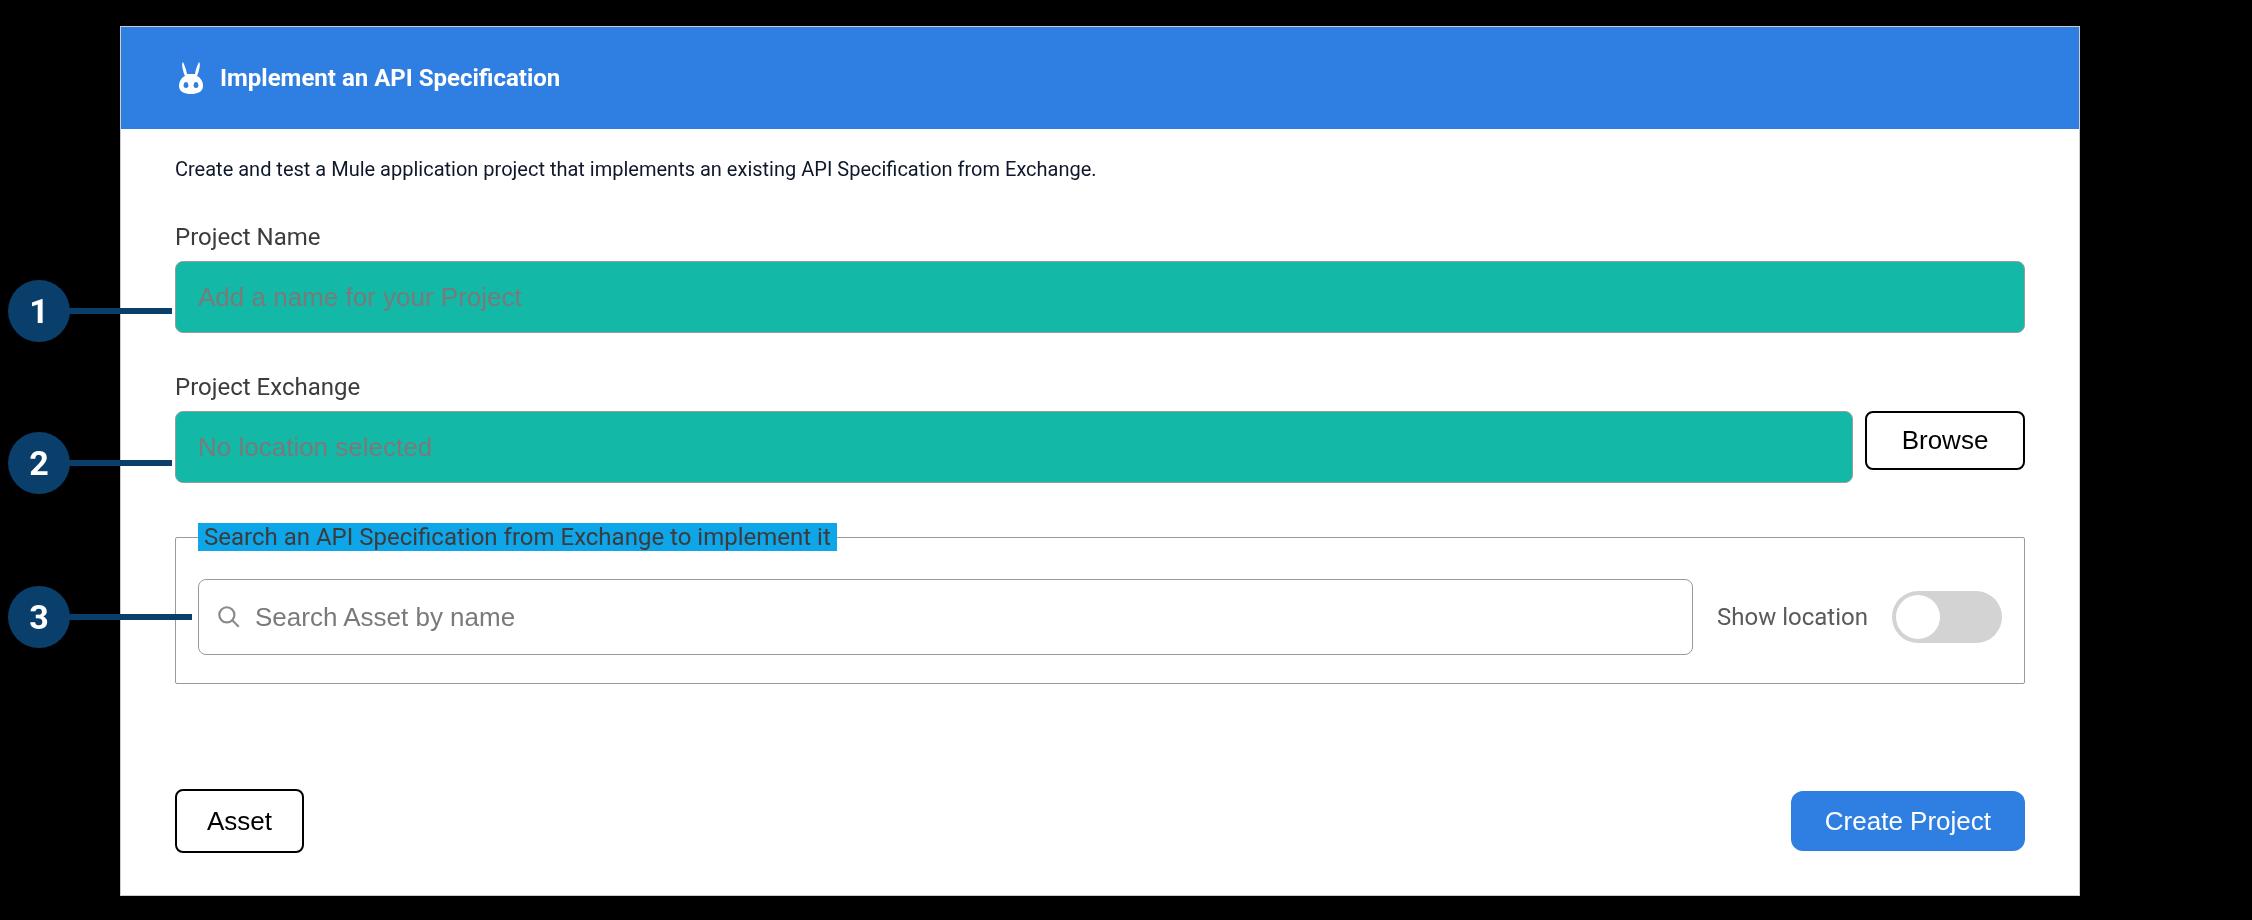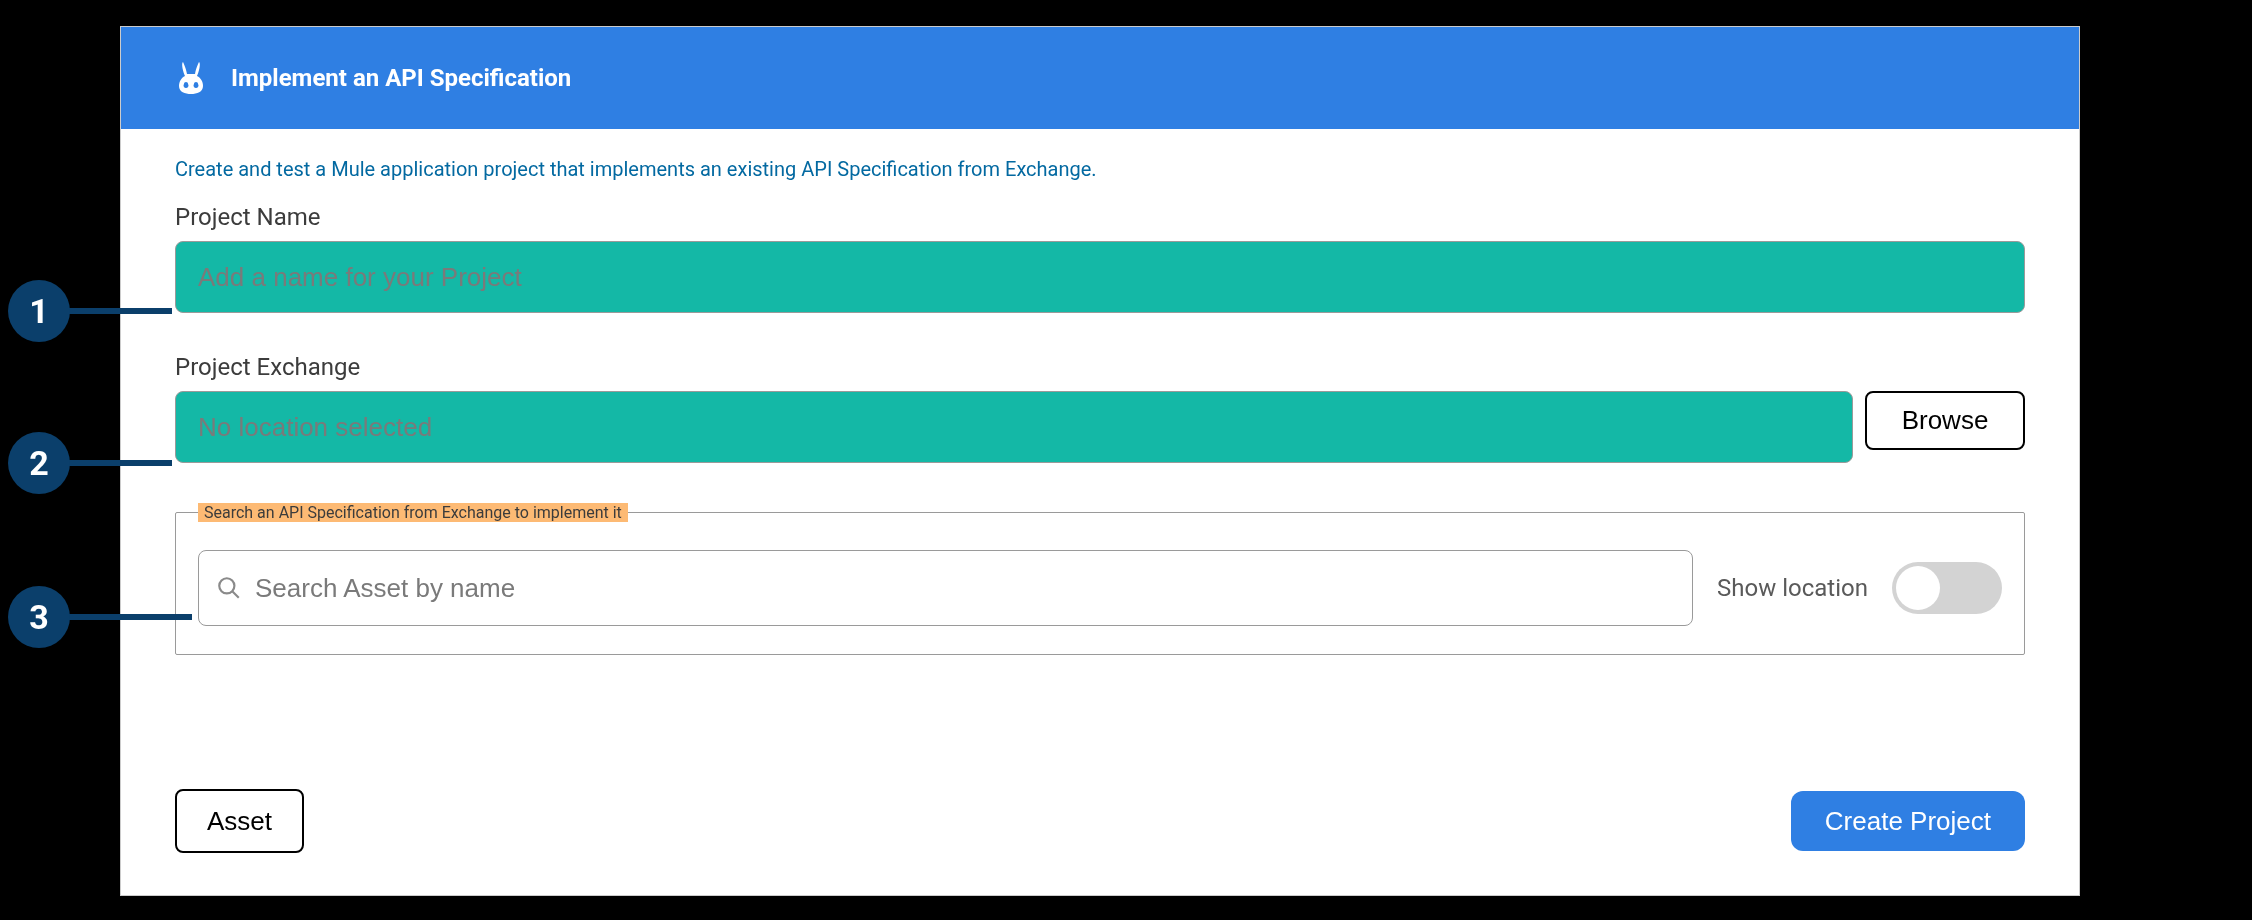--- a/index.html
+++ b/index.html
@@ -21,42 +21,42 @@
     border: 1px solid #ccc;
     display: flex;
     flex-direction: column;
   }
   .dialog-header {
     background: #2f7fe3;
     height: 102px;
     display: flex;
     align-items: center;
     padding-left: 54px;
-    gap: 24px;
+    gap: 13px;
   }
   .bunny-icon {
     width: 32px;
     height: 36px;
     flex-shrink: 0;
   }
   .dialog-title {
     color: #fff;
     font-size: 24px;
     font-weight: 700;
   }
   .dialog-body {
     padding: 28px 54px 0 54px;
     flex: 1;
     display: flex;
     flex-direction: column;
   }
   .description {
-    color: #0369a1;
+    color: #0f172a;
     font-size: 20px;
-    margin-bottom: 22px;
+    margin-bottom: 42px;
   }
   .field-label {
     color: #3c3c3c;
     font-size: 24px;
     margin-bottom: 10px;
   }
   .text-input {
     width: 100%;
     height: 72px;
     border: 1px solid #9a9a9a;
@@ -84,22 +84,22 @@
   }
   .fieldset {
     border: 1px solid #9a9a9a;
     border-radius: 2px;
     padding: 28px 22px 28px 22px;
     position: relative;
   }
   .fieldset-legend {
     padding: 0 6px;
     color: #3c3c3c;
-    font-size: 16px;
-    background: #fdba74;
+    font-size: 24px;
+    background: #0ea5e9;
   }
   .fieldset-inner {
     display: flex;
     align-items: center;
     gap: 24px;
   }
   .search-wrap {
     flex: 1;
     position: relative;
   }

